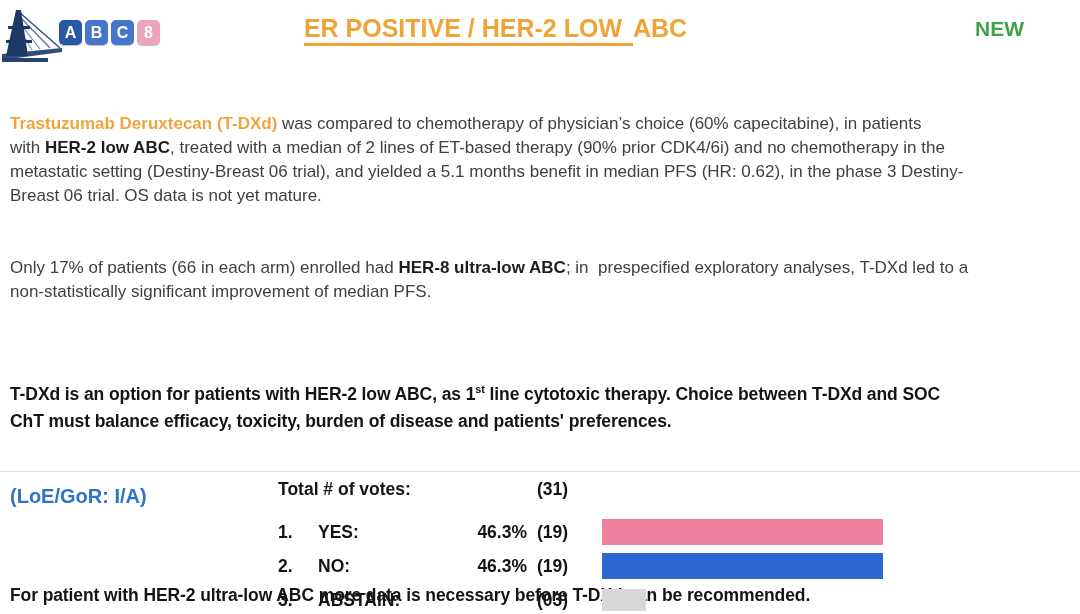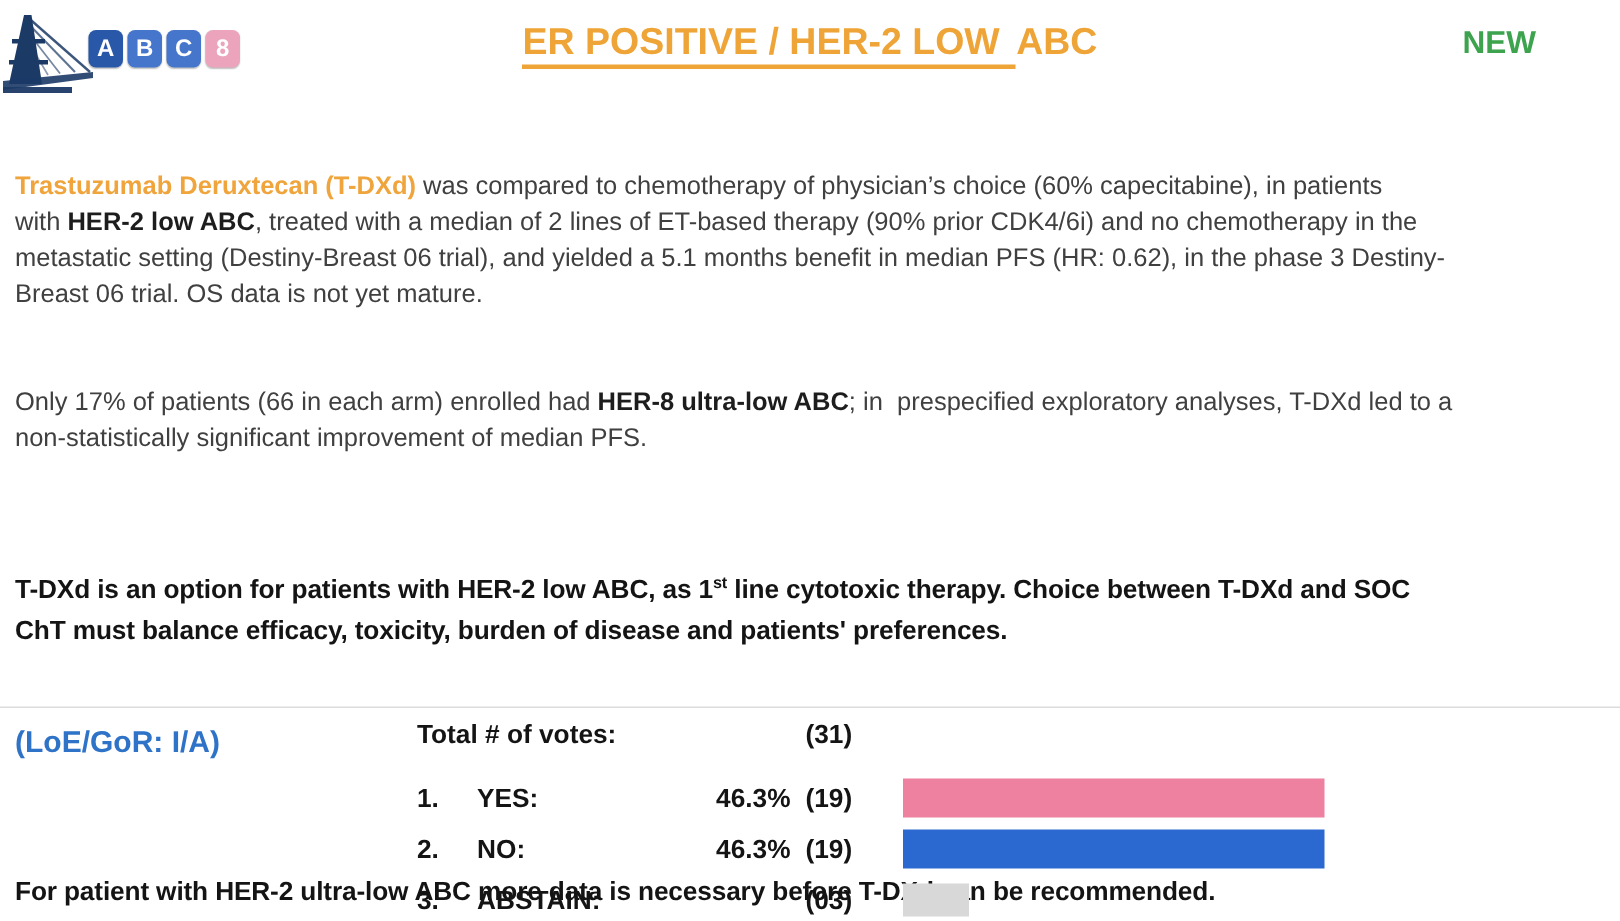--- a/index.html
+++ b/index.html
@@ -20,21 +20,21 @@
     display:flex;align-items:center;justify-content:center;
     color:#fff;font-weight:bold;font-size:16px;
     box-shadow:0 1px 1px rgba(0,0,0,.25);
   }
   .lbox.a{background:#2a58a8;}
   .lbox.b{background:#4576cc;}
   .lbox.c{background:#4576cc;}
   .lbox.n8{background:#eca4bd;}
 
   .title{
-    position:absolute;top:14px;left:0;width:1080px;text-align:center;
+    position:absolute;top:14px;left:0;width:991px;text-align:center;
     font-weight:bold;font-size:25px;color:#efa437;white-space:pre;
   }
   .title .u{border-bottom:3px solid #efa437;padding-bottom:1px;padding-right:4px;}
   .badge-new{
     position:absolute;top:17px;right:56px;
     font-weight:bold;font-size:21px;color:#3ea34e;
   }
 
   
   .content{

